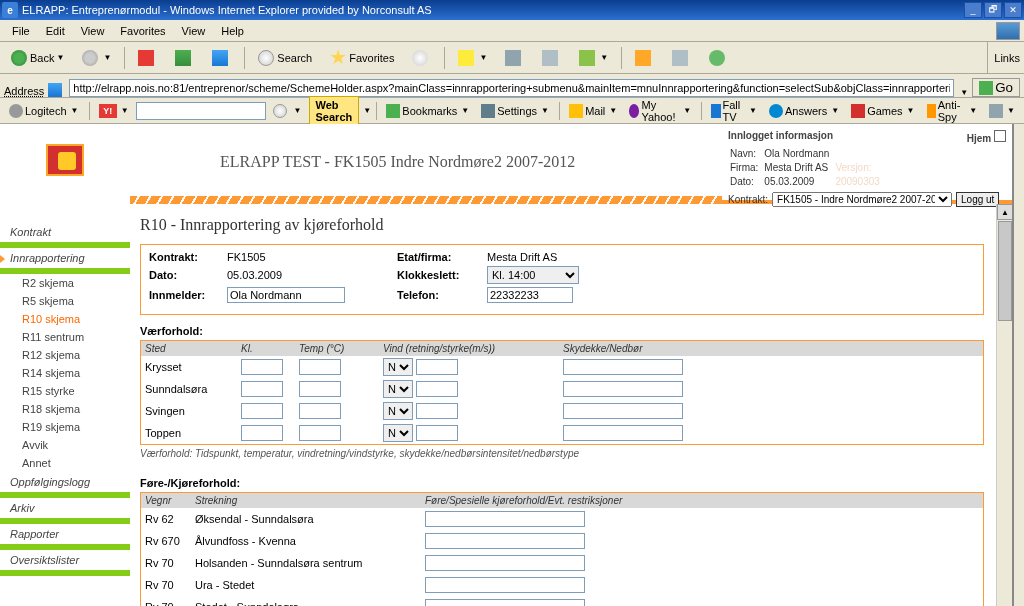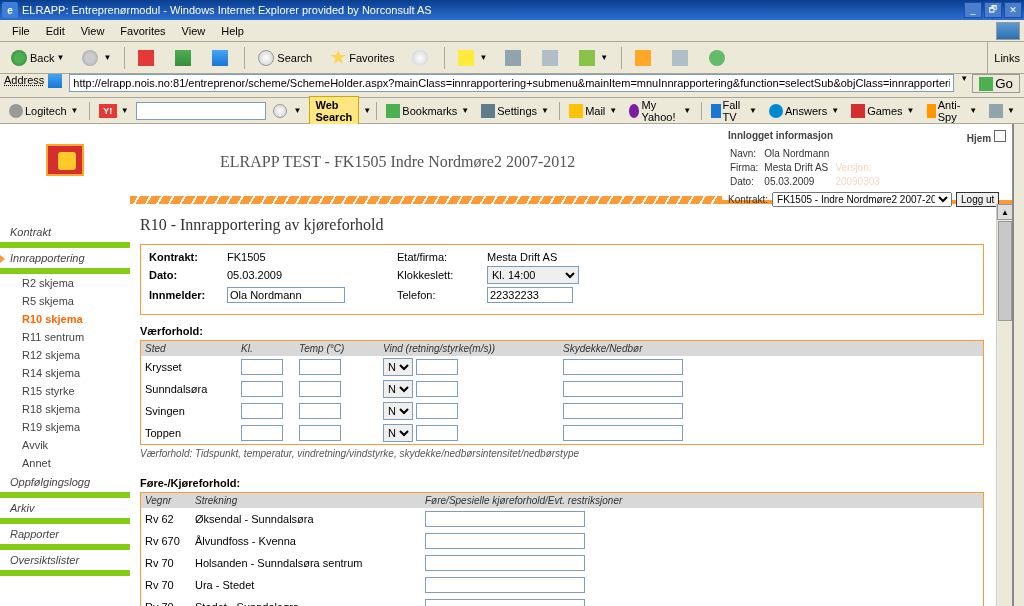--- a/index.html
+++ b/index.html
@@ -32,21 +32,21 @@
 .ico-hist { background: radial-gradient(#fff, #ccc); border-radius: 50%; }
 .ico-mail { background: #ffeb3b; }
 .ico-print { background: #90a4ae; }
 .ico-edit { background: #b0bec5; }
 .ico-msg { background: #8bc34a; }
 .ico-folder { background: #ffa726; }
 .ico-ppl { background: #66bb6a; border-radius: 50%; }
 .links-box { margin-left: auto; border-left: 1px solid #aca899; padding-left: 6px; height: 100%; display: flex; align-items: center; }
 
 
-.addressbar { background: #ece9d8; border-bottom: 1px solid #aca899; height: 24px; display: flex; align-items: flex-start; padding: 0 4px; font-size: 11px; gap: 4px; }
+.addressbar { background: #ece9d8; border-bottom: 1px solid #aca899; height: 24px; display: flex; align-items: flex-end; padding: 0 4px; font-size: 11px; gap: 4px; }
 .addressbar .lbl { text-decoration: underline; text-decoration-style: dotted; }
 .addressbar input.url { flex: 1; height: 18px; border: 1px solid #7f9db9; padding: 0 3px; font-size: 11px; }
 .addressbar .go-btn { padding: 1px 6px; border: 1px solid #999; background: #ece9d8; }
 .go-ico { width: 14px; height: 14px; background: #4caf50; display: inline-block; vertical-align: middle; margin-right: 2px; }
 
 
 .extratoolbar { background: #ece9d8; border-bottom: 1px solid #aca899; height: 26px; display: flex; align-items: center; padding: 0 4px; font-size: 11px; gap: 2px; }
 .extratoolbar .sep { width: 1px; height: 18px; background: #aca899; margin: 0 3px; }
 .et-btn { padding: 2px 5px; display: inline-flex; align-items: center; gap: 2px; cursor: default; }
 .et-input { width: 130px; height: 18px; border: 1px solid #7f9db9; }
@@ -85,36 +85,36 @@
 .contract-row { display: flex; align-items: center; gap: 4px; margin-top: 2px; }
 .contract-row select { font-size: 10px; width: 180px; }
 .logout-btn { font-size: 10px; border: 1px solid #333; background: #eee; padding: 1px 4px; }
 .home-ico { width: 12px; height: 12px; display: inline-block; border: 1px solid #666; background: #fff; }
 .banner-stripe { position:absolute; left:130px; right:290px; bottom:-4px; height:8px; background: repeating-linear-gradient(-60deg, #ff9933 0 8px, #fff 8px 10px); }
 
 
 .leftnav { width: 130px; background: #fff; border-right: 0; padding-top: 18px; font-size: 11px; }
 .leftnav .top-item { padding: 4px 10px; color: #444; border-bottom: 6px solid #84cc16; cursor: default; font-style: italic; }
 .leftnav .sub-item { padding: 3px 10px 3px 22px; color: #444; cursor: default; }
-.leftnav .sub-item.active { color: #ff6600; font-weight: bold; }
+.leftnav .sub-item.active { color: #ff6600; font-weight: normal; }
 .leftnav .top-item.active-parent { color: #444; }
 .leftnav .marker { display: inline-block; width: 0; height: 0; border-top: 4px solid transparent; border-bottom: 4px solid transparent; border-left: 5px solid #ff9933; margin-left: -10px; margin-right: 5px; vertical-align: middle; }
 
 
 .content-wrap { flex: 1; position: relative; overflow: hidden; }
 .content-scroll { position:absolute; top:0; right:0; width: 16px; height: 100%; background: #ece9d8; border-left:1px solid #ccc; }
 .scroll-btn { width:16px; height:16px; background:#ddd; border:1px solid #999; font-size:8px; display:flex; align-items:center; justify-content:center; }
 .scroll-thumb { width:14px; height:100px; background:#c8c8c8; border:1px solid #999; margin:1px; }
 .content { padding: 12px 28px 0 10px; }
 .content h2 { font-size: 16px; font-weight: normal; color: #333; font-family: Georgia, serif; margin-bottom: 10px; }
 .box { border: 1px solid #ff9933; background: #fff; padding: 6px 8px 8px 8px; margin-bottom: 10px; }
 .box .row { display: flex; margin-bottom: 3px; font-size: 11px; align-items: center; }
 .box .row .fld { width: 78px; font-weight: bold; }
 .box .row .val { width: 170px; }
-.box .row .fld2 { width: 90px; font-weight: normal; }
+.box .row .fld2 { width: 90px; font-weight: bold; }
 .box .row input { height: 16px; border: 1px solid #7f9db9; font-size: 11px; padding: 0 2px; }
 .box .row select { height: 18px; border: 1px solid #7f9db9; font-size: 11px; }
 .section-label { font-weight: bold; margin: 8px 0 3px 0; font-size: 11px; }
 .grid-box { border: 1px solid #ff9933; }
 .grid-header { background: #d8d8d8; display: flex; font-size: 10px; font-style: italic; color: #333; }
 .grid-header > div, .grid-row > div { padding: 2px 4px; }
 .col-sted { width: 96px; }
 .col-kl { width: 58px; }
 .col-temp { width: 84px; }
 .col-vind { width: 180px; }

